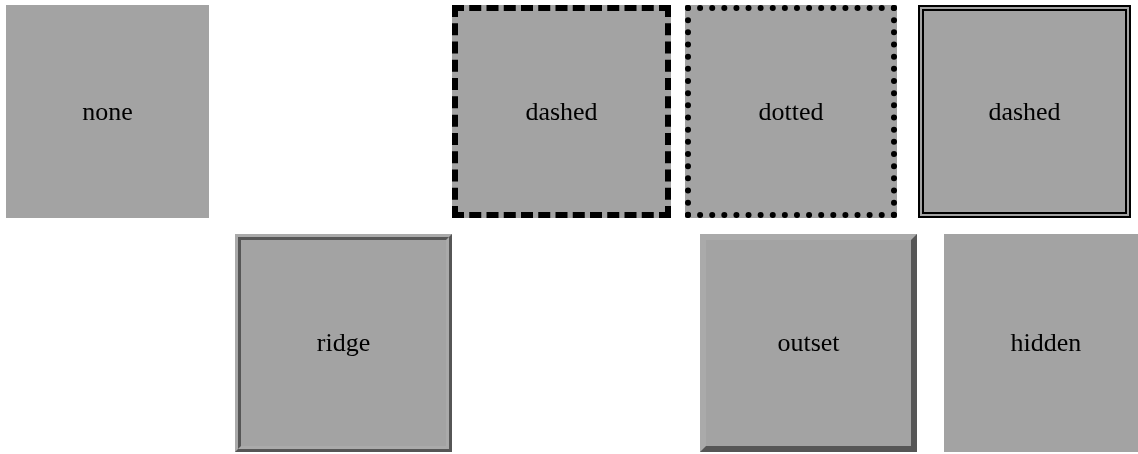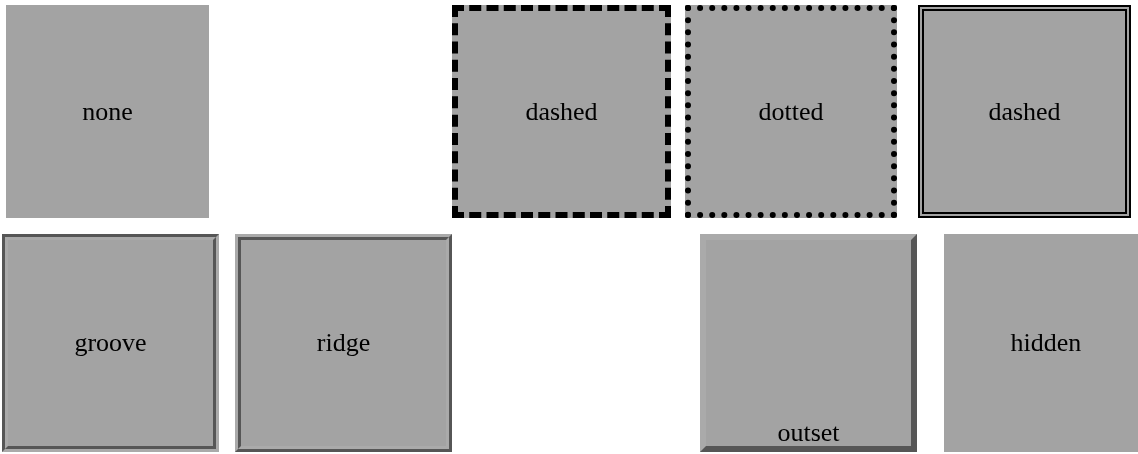--- a/index.html
+++ b/index.html
@@ -67,30 +67,27 @@
   </div>
 
   <div class="cell row1 bs-dotted" style="left:685px; width:212px;">
     <span class="label">dotted</span>
   </div>
 
   <div class="cell row1 bs-double" style="left:918px; width:213px;">
     <span class="label">dashed</span>
   </div>
 
-  <div class="cell row2 bs-groove" style="left:2px; width:217px;">
-    <span class="label">groove</span>
-  </div>
 
   <div class="cell row2 bs-ridge" style="left:235px; width:217px;">
     <span class="label">ridge</span>
   </div>
 
 
-  <div class="cell row2 bs-outset" style="left:700px; width:217px;align-items:flex-end;">
+  <div class="cell row2 bs-outset" style="left:700px; width:217px;">
     <span class="label">outset</span>
   </div>
 
   <div class="cell row2 bs-hidden" style="left:944px; width:204px;">
     <span class="label">hidden</span>
   </div>
 
 </div>
 
 </body></html>

